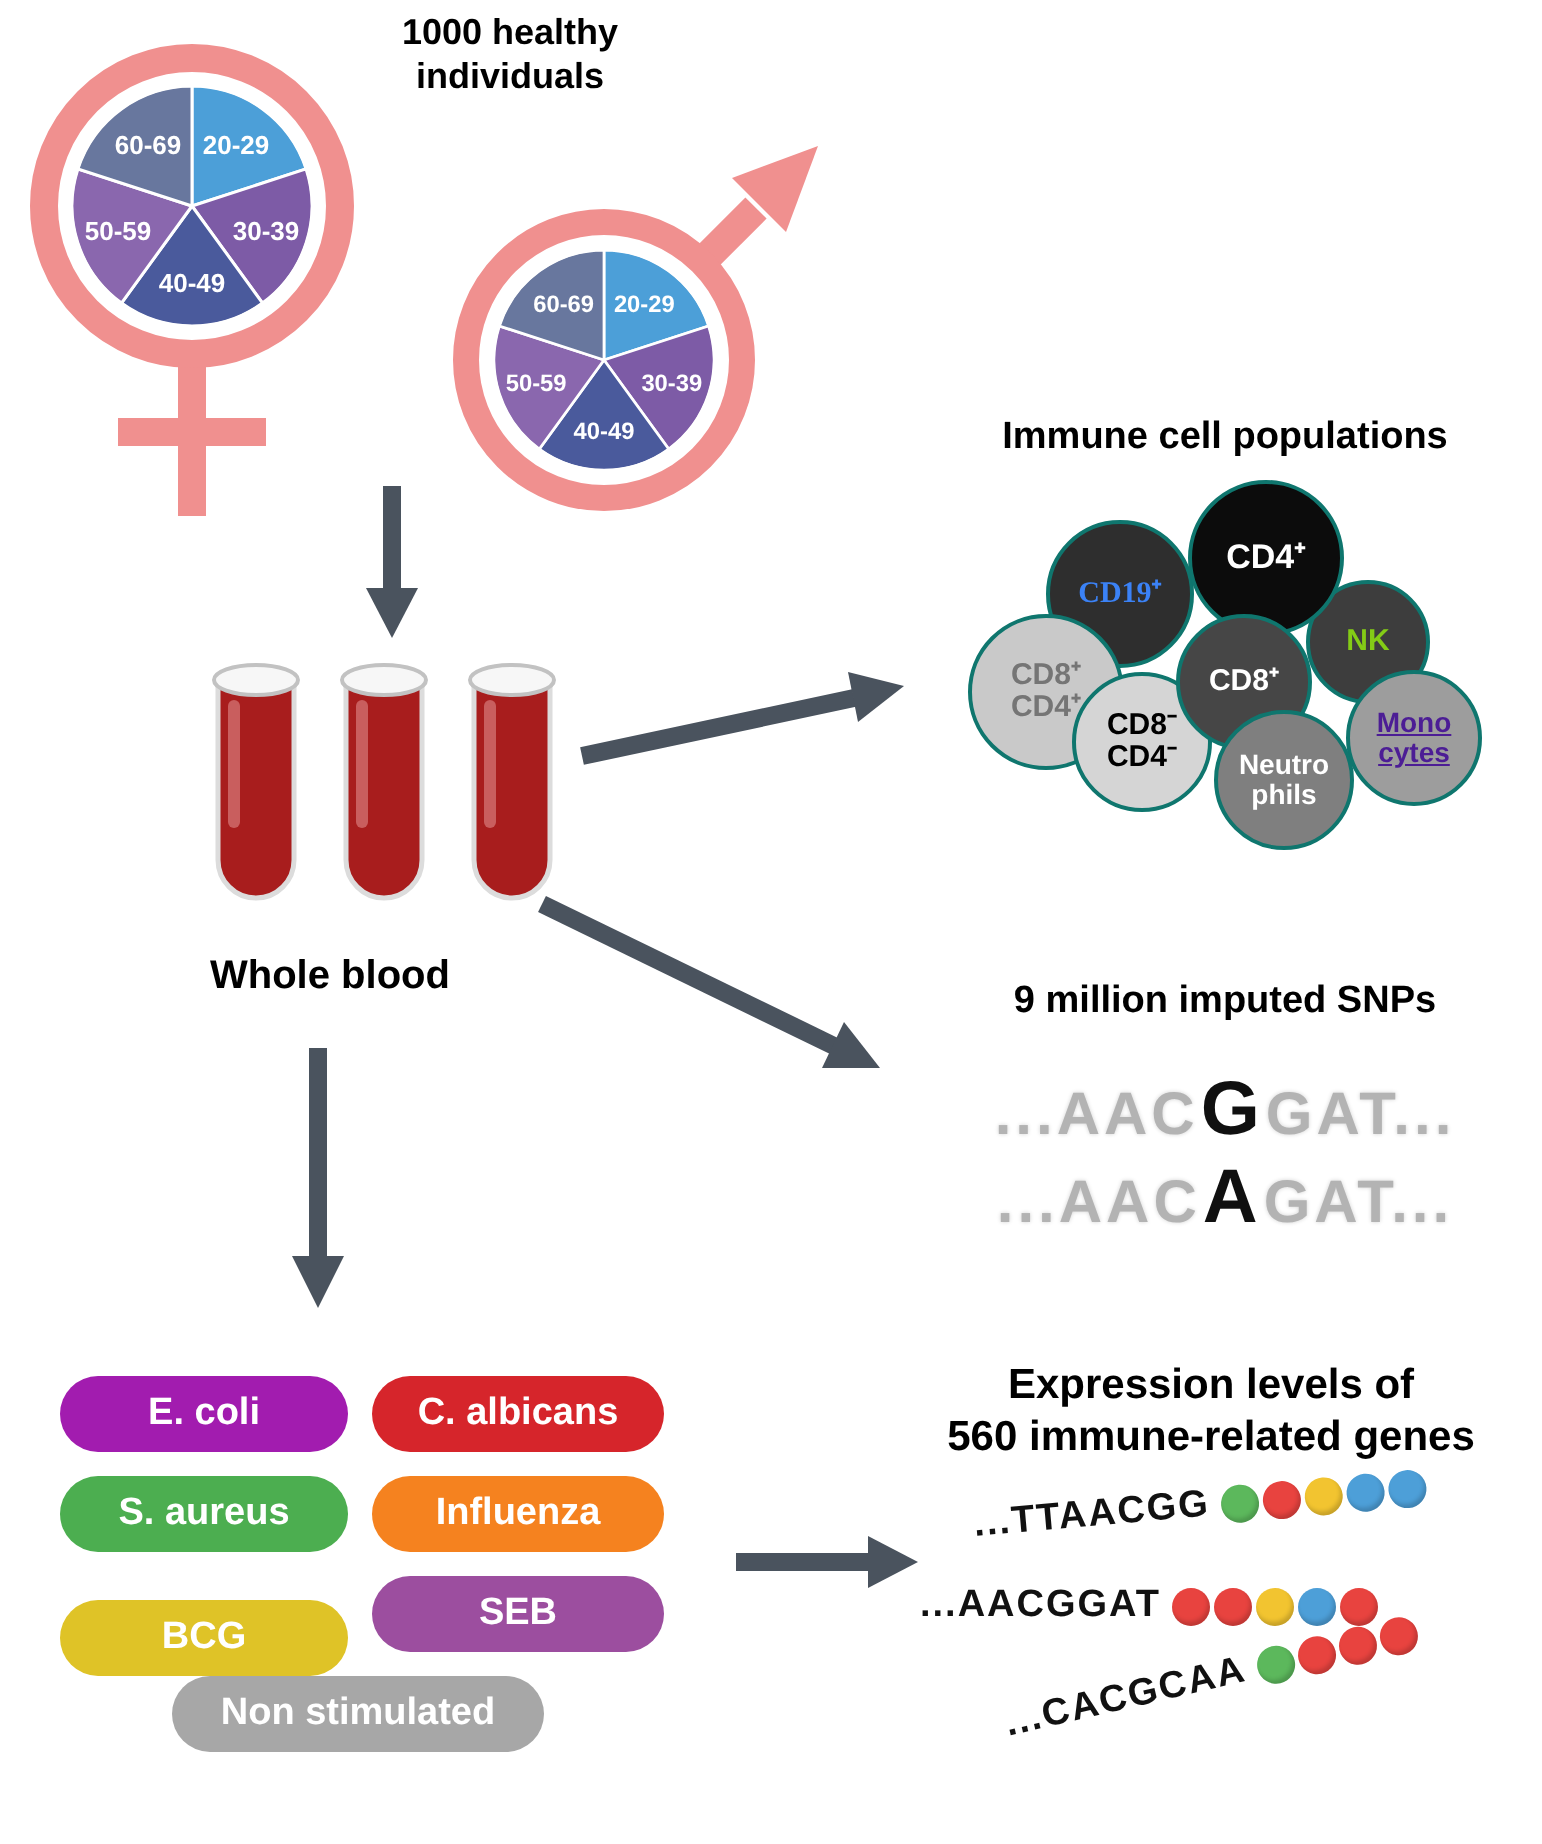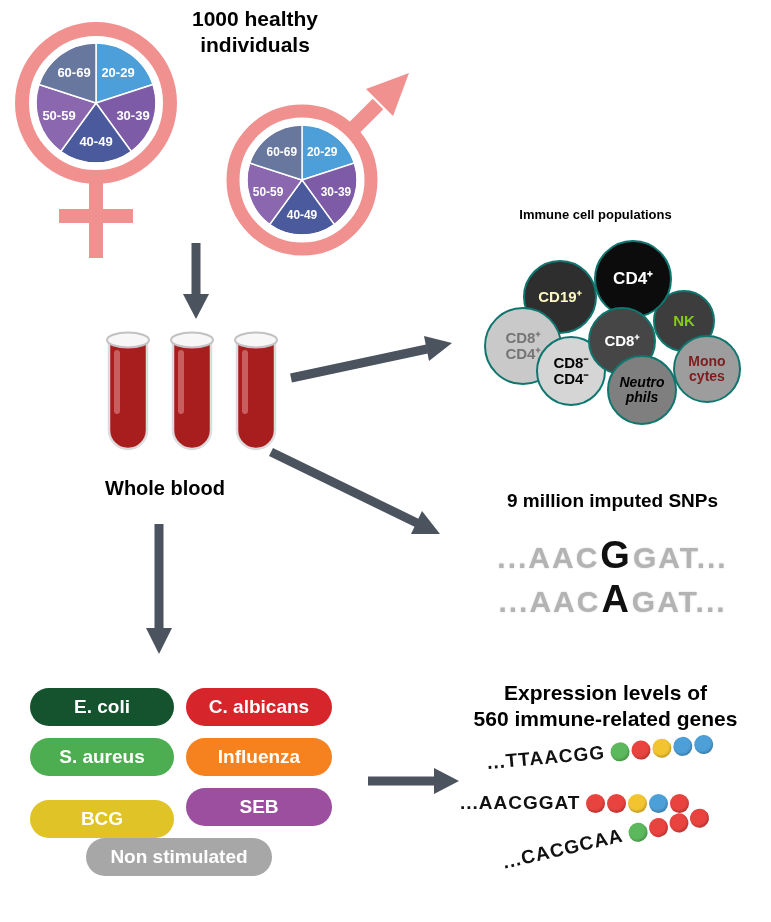--- a/index.html
+++ b/index.html
@@ -43,21 +43,21 @@
     <g>
       <line x1="159" y1="524" x2="159" y2="630" stroke-width="9" stroke="#4A535E"></line>
       <polygon points="159,654 146,628 172,628" fill="#4A535E"></polygon>
     </g>
     <g>
       <line x1="368" y1="781" x2="436" y2="781" stroke-width="9" stroke="#4A535E"></line>
       <polygon points="459,781 434,768 434,794" fill="#4A535E"></polygon>
     </g>
   </svg>
 
-  <div class="abs title" style="left:150px;top:6px;width:210px;font-size:21px">1000 healthy
+  <div class="abs title" style="left:150px;top:6px;width:210px;font-size:18px">1000 healthy
 individuals</div>
 
   <svg class="abs" style="left:8px;top:8px" width="190" height="265" viewBox="0 0 190 265">
     <rect x="81" y="166" width="14" height="84" fill="#F0908F"></rect>
     <rect x="51" y="201" width="74" height="14" fill="#F0908F"></rect>
     <circle cx="88" cy="95" r="74" fill="#ffffff" stroke-width="14" stroke="#F0908F"></circle>
     <g transform="translate(28,35)">
       <path d="M60,60 L60,0 A60,60 0 0 1 117.06,41.46 Z" stroke="#fff" stroke-width="1.5" fill="#4C9FD8"></path>
       <path d="M60,60 L117.06,41.46 A60,60 0 0 1 95.27,108.54 Z" stroke="#fff" stroke-width="1.5" fill="#7D5BA6"></path>
       <path d="M60,60 L95.27,108.54 A60,60 0 0 1 24.73,108.54 Z" stroke="#fff" stroke-width="1.5" fill="#4A5A9C"></path>
@@ -104,50 +104,50 @@
     </g>
     <g transform="translate(136,4)">
       <path d="M3,12 L3,102 A19,19 0 0 0 41,102 L41,12 Z" stroke="#DCDCDC" stroke-width="2.5" fill="#A81D1D"></path>
       <rect x="8" y="22" width="6" height="64" rx="3" fill="#E08A8A" opacity="0.6"></rect>
       <ellipse cx="22" cy="12" rx="21" ry="7.5" fill="#F7F7F7" stroke="#C2C2C2" stroke-width="2"></ellipse>
     </g>
   </svg>
 
   <div class="abs title" style="left:85px;top:476px;width:160px;font-size:20px">Whole blood</div>
 
-  <div class="abs title" style="left:438px;top:207px;width:315px;font-size:13px">Immune cell populations</div>
+  <div class="abs title" style="left:455px;top:207px;width:315px;font-size:19px">Immune cell populations</div>
 
-  <div class="cell" style="left: 523px; top: 260px; width: 74px; height: 74px; background: rgb(46, 46, 46); color: #fef9c3;">CD19⁺</div>
+  <div class="cell" style="left: 523px; top: 260px; width: 74px; height: 74px; background: rgb(46, 46, 46); color: #3b82f6; font-family: Liberation Serif, serif;">CD19⁺</div>
   <div class="cell" style="left: 653px; top: 290px; width: 62px; height: 62px; background: rgb(61, 61, 61); color: #84cc16;">NK</div>
-  <div class="cell" style="left: 673px; top: 335px; width: 68px; height: 68px; font-size: 14px; background: rgb(157, 157, 157); color: #7f1d1d;">Mono
+  <div class="cell" style="left: 673px; top: 335px; width: 68px; height: 68px; font-size: 14px; background: rgb(157, 157, 157); color: #4c1d95; text-decoration: underline;">Mono
 cytes</div>
   <div class="cell" style="left: 594px; top: 240px; width: 78px; height: 78px; font-size: 17px; background: rgb(12, 12, 12); color: rgb(255, 255, 255);">CD4⁺</div>
   <div class="cell" style="left: 484px; top: 307px; width: 78px; height: 78px; background: rgb(201, 201, 201); color: rgb(117, 117, 117);">CD8⁺
 CD4⁺</div>
   <div class="cell" style="left: 536px; top: 336px; width: 70px; height: 70px; background: rgb(213, 213, 213); color: #000000;">CD8⁻
 CD4⁻</div>
   <div class="cell" style="left: 588px; top: 307px; width: 68px; height: 68px; background: rgb(70, 70, 70); color: rgb(255, 255, 255);">CD8⁺</div>
-  <div class="cell" style="left: 607px; top: 355px; width: 70px; height: 70px; font-size: 14px; background: rgb(127, 127, 127); color: #000000; font-style: italic;">Neutro
+  <div class="cell" style="left: 607px; top: 355px; width: 70px; height: 70px; font-size: 14px; background: rgb(127, 127, 127); color: #ffffff;">Neutro
 phils</div>
 
   <div class="abs title" style="left:455px;top:489px;width:315px;font-size:19px">9 million imputed SNPs</div>
   <div class="abs" style="left:440px;top:534px;width:345px">
     <div class="snp-line">
       <span class="snp-gray">...AAC</span>
         <span class="snp-var">G</span>
         <span class="snp-gray">GAT...</span>
     </div>
     <div class="snp-line">
       <span class="snp-gray">...AAC</span>
         <span class="snp-var">A</span>
         <span class="snp-gray">GAT...</span>
     </div>
   </div>
 
-  <div class="pill" style="left: 30px; top: 688px; width: 144px; background: #14532d;">E. coli</div>
+  <div class="pill" style="left: 30px; top: 688px; width: 144px; background: #a21caf;">E. coli</div>
   <div class="pill" style="left: 186px; top: 688px; width: 146px; background: rgb(214, 37, 43);">C. albicans</div>
   <div class="pill" style="left: 30px; top: 738px; width: 144px; background: rgb(76, 174, 80);">S. aureus</div>
   <div class="pill" style="left: 186px; top: 738px; width: 146px; background: rgb(245, 130, 31);">Influenza</div>
   <div class="pill" style="left: 30px; top: 788px; width: 144px; background: rgb(223, 195, 39); margin-top: 12px;">BCG</div>
   <div class="pill" style="left: 186px; top: 788px; width: 146px; background: rgb(156, 78, 159);">SEB</div>
   <div class="pill" style="left: 86px; top: 838px; width: 186px; background: rgb(167, 167, 167);">Non stimulated</div>
 
   <div class="abs title" style="left:440px;top:680px;width:331px;font-size:21px">Expression levels of
 560 immune-related genes</div>
 

